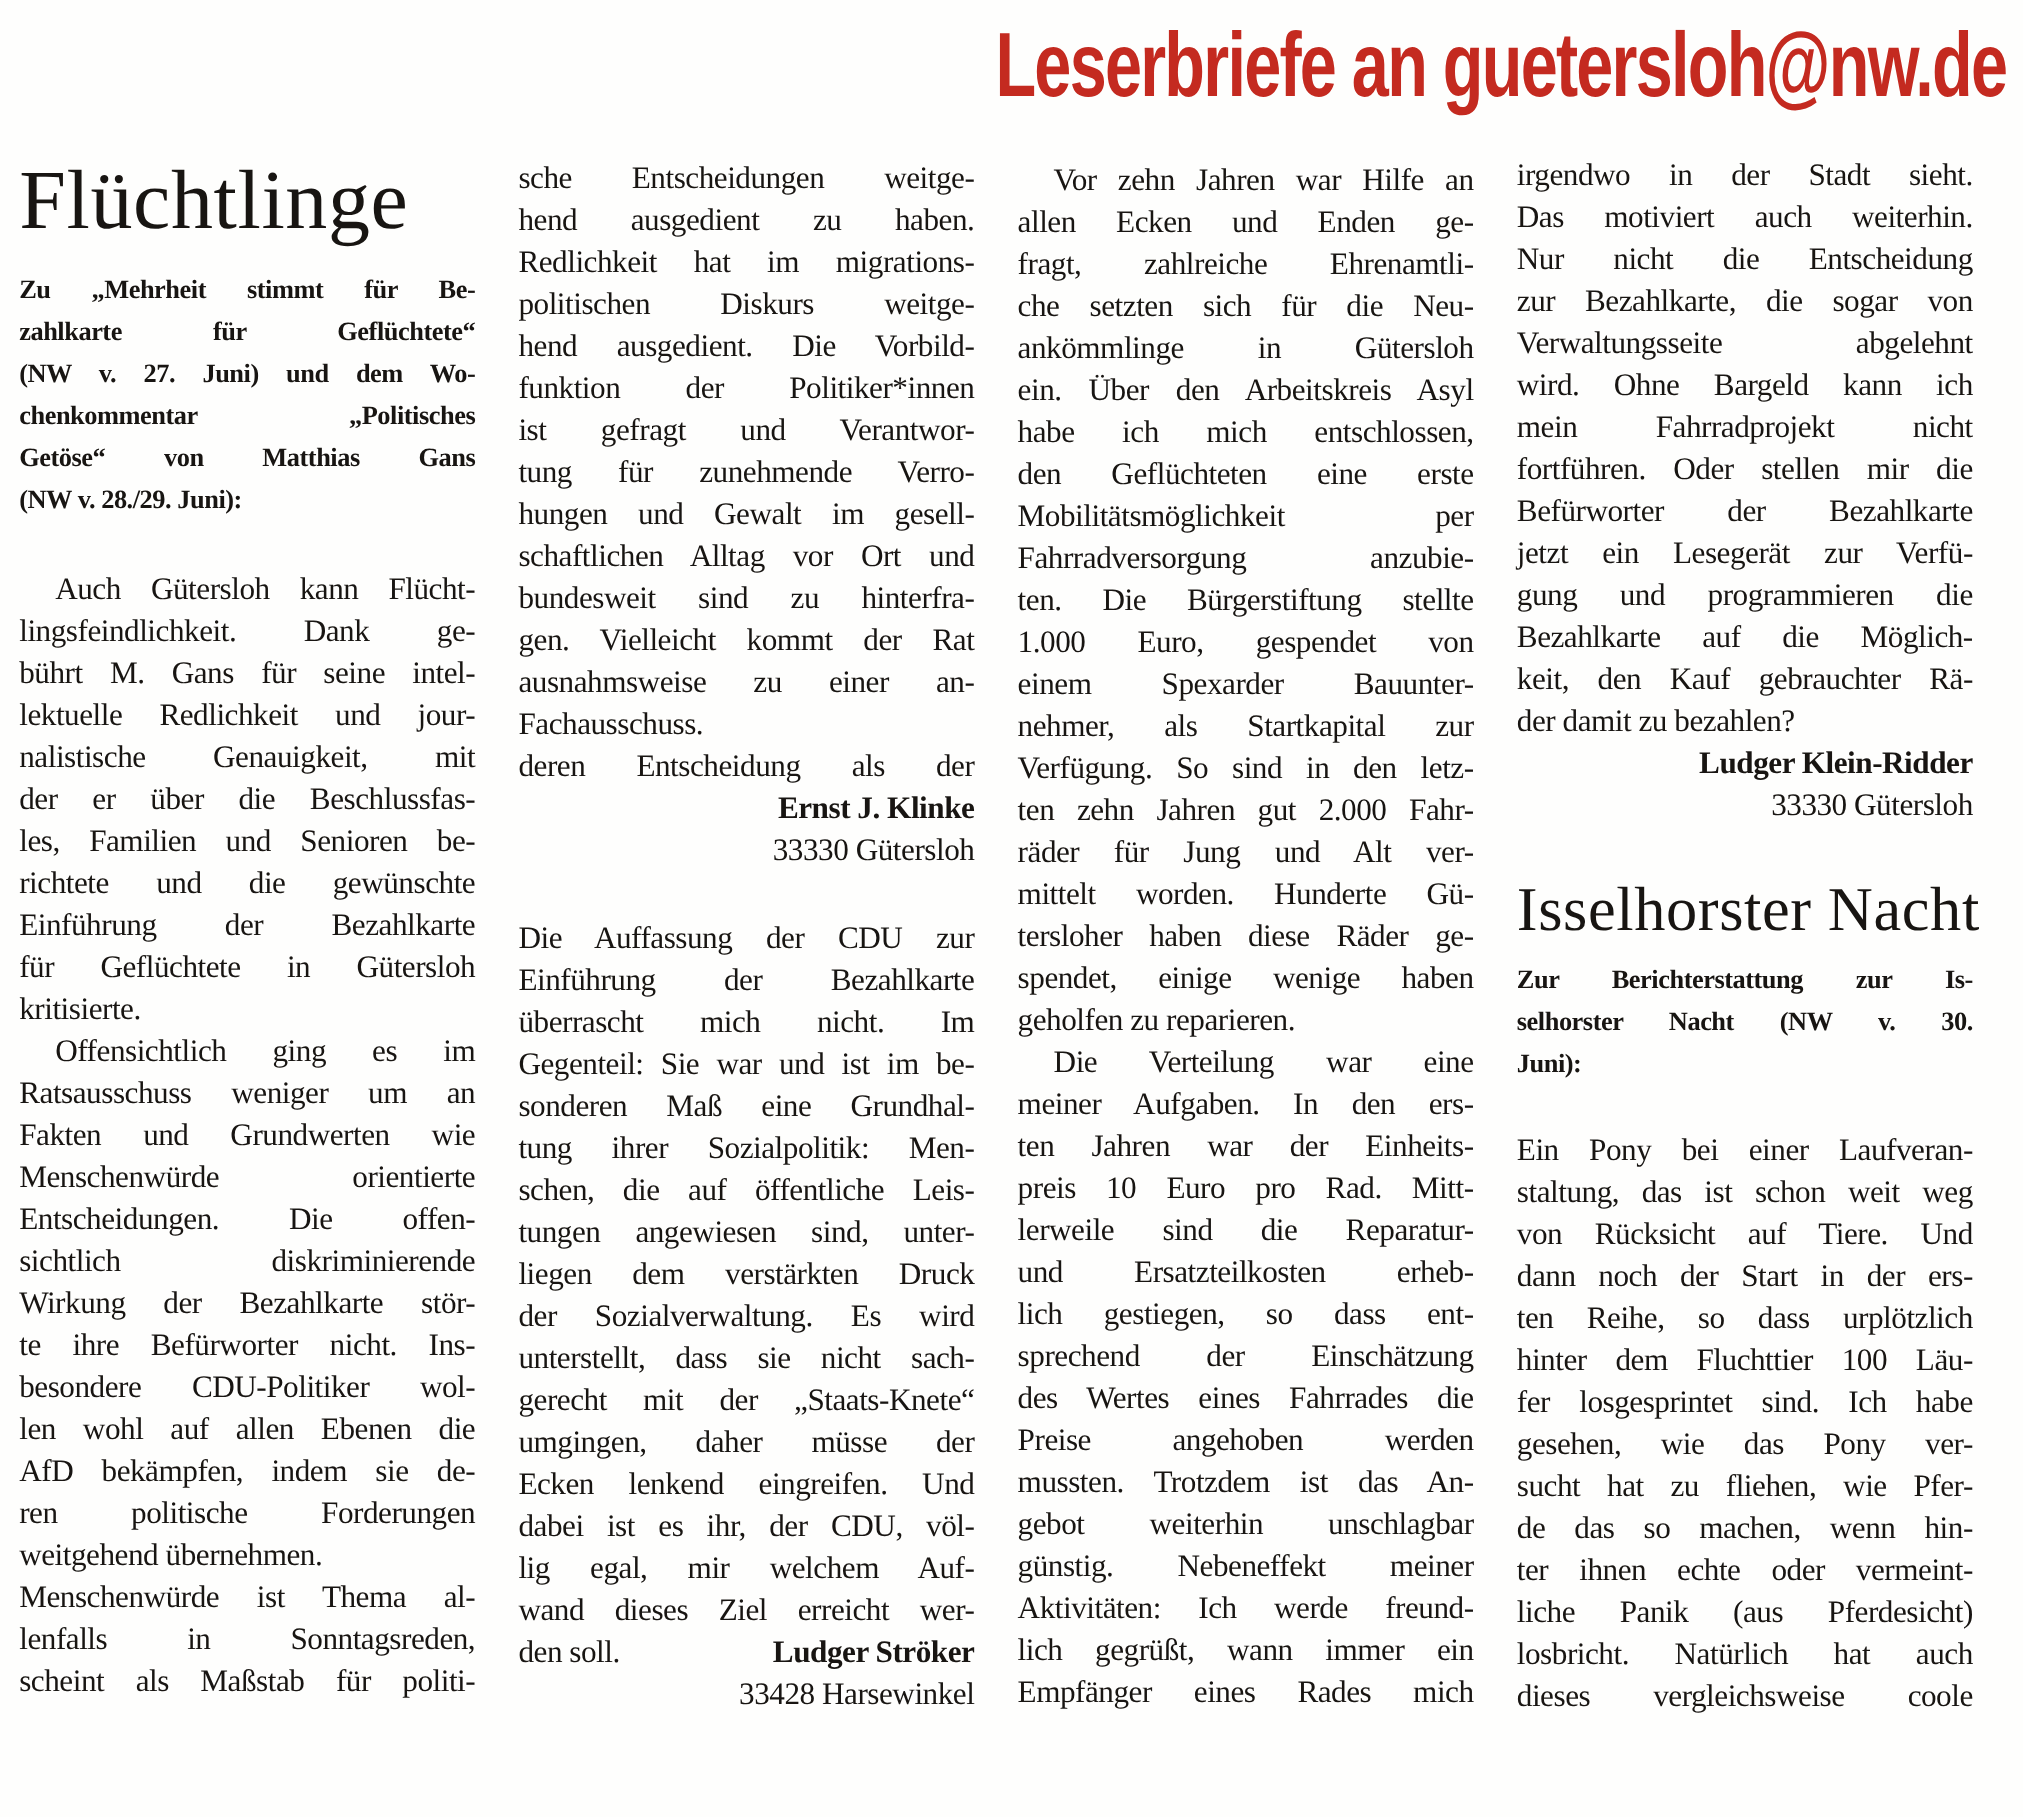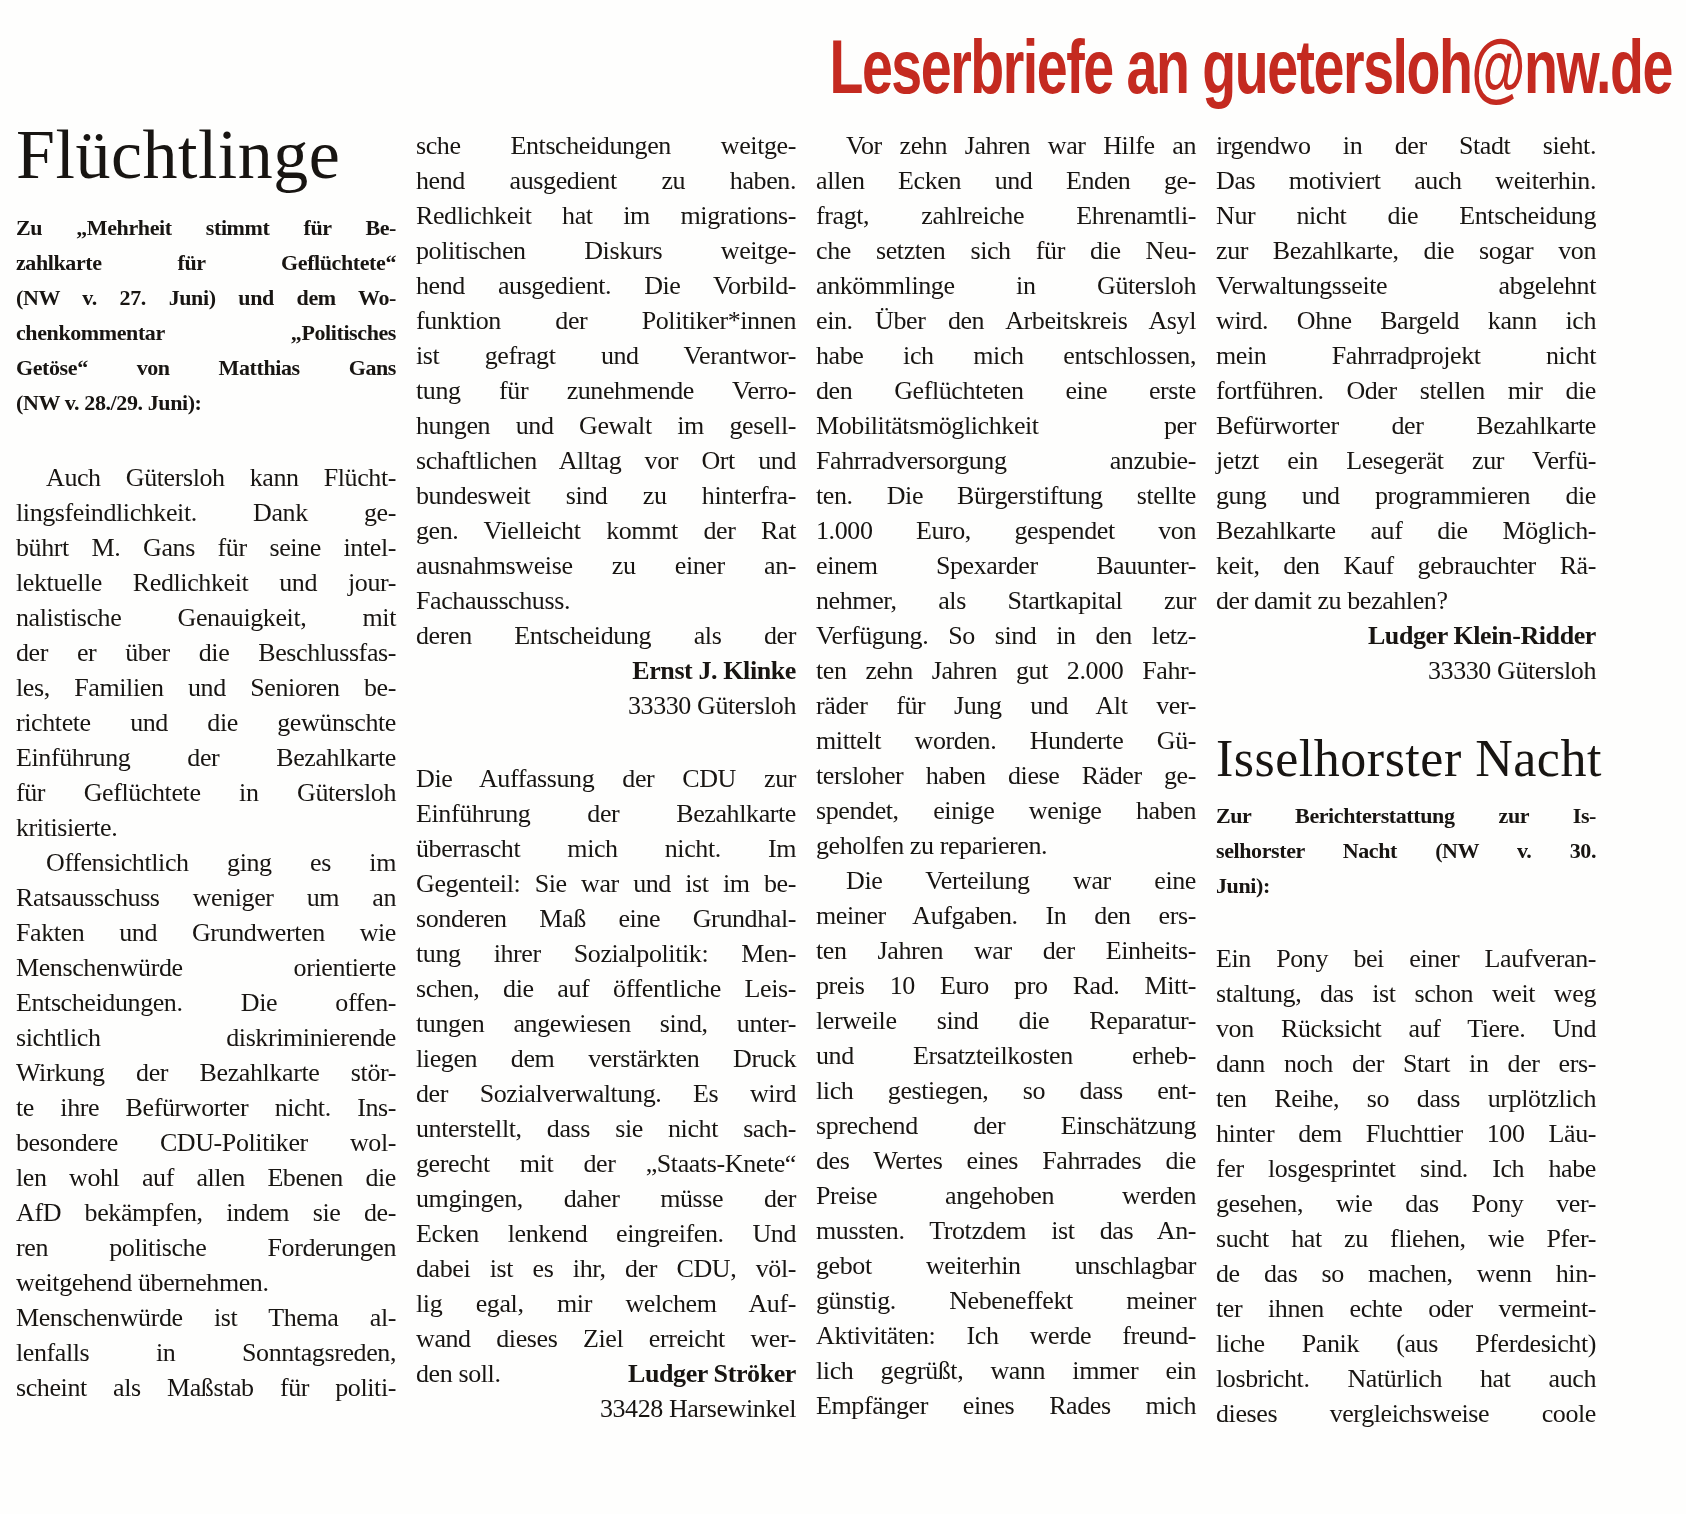--- a/index.html
+++ b/index.html
@@ -5,38 +5,39 @@
   html,body{margin:0;padding:0;}
   body{
     width:1686px;height:1514px;
     background:#fefefd;
     font-family:"Liberation Serif", serif;
     color:#181512;
     position:relative;
     overflow:hidden;
   }
   .masthead{
-    position:absolute;top:24px;right:14px;
+    position:absolute;top:12px;right:14px;
     white-space:nowrap;
   }
   .masthead-text{
     display:inline-block;
     font-family:"Liberation Sans", sans-serif;
     font-weight:700;
     font-size:76px;
     line-height:86px;
     letter-spacing:-2px;
     transform:scaleX(0.73);
     transform-origin:100% 50%;
   }
   .cols{
     display:flex;
-    gap:20px;
+    gap:36px;
     padding:128px 16px 0 16px;
     box-sizing:border-box;
+    align-items:center;
   }
   .col{
     width:380px;
     flex:0 0 380px;
   }
   .headline{
     font-size:70px;
     line-height:74px;
     font-weight:400;
     letter-spacing:0.5px;

